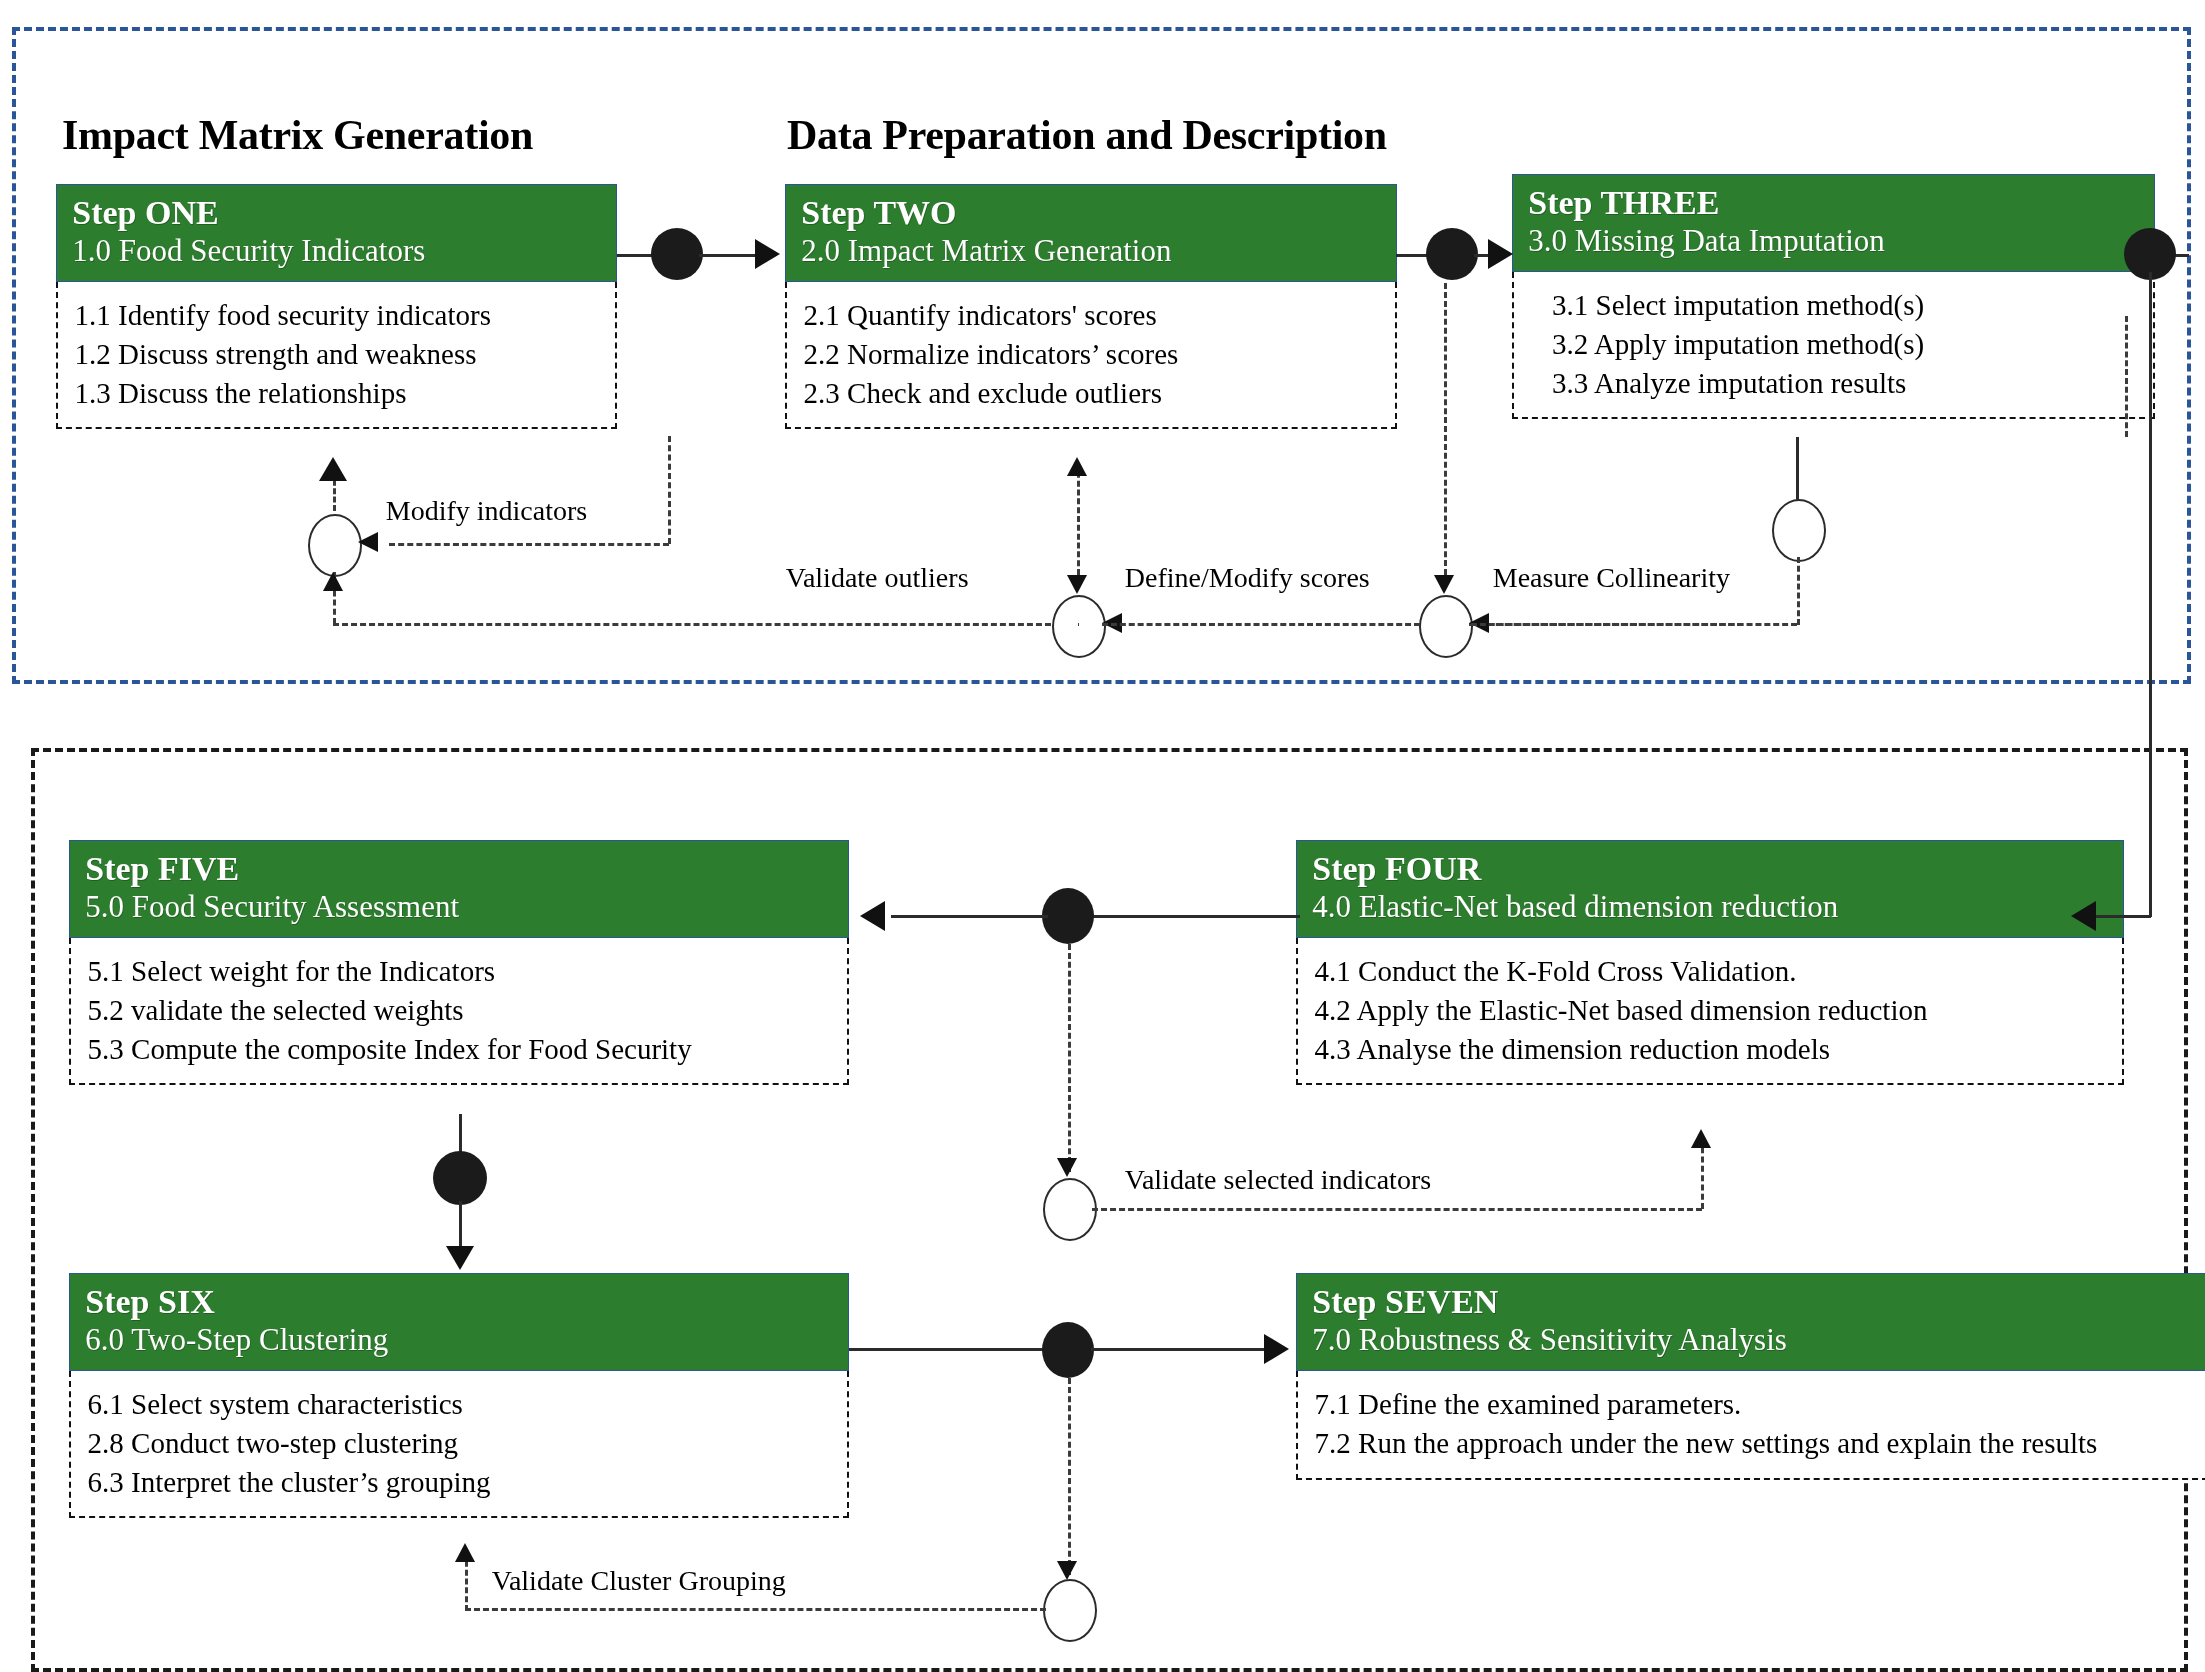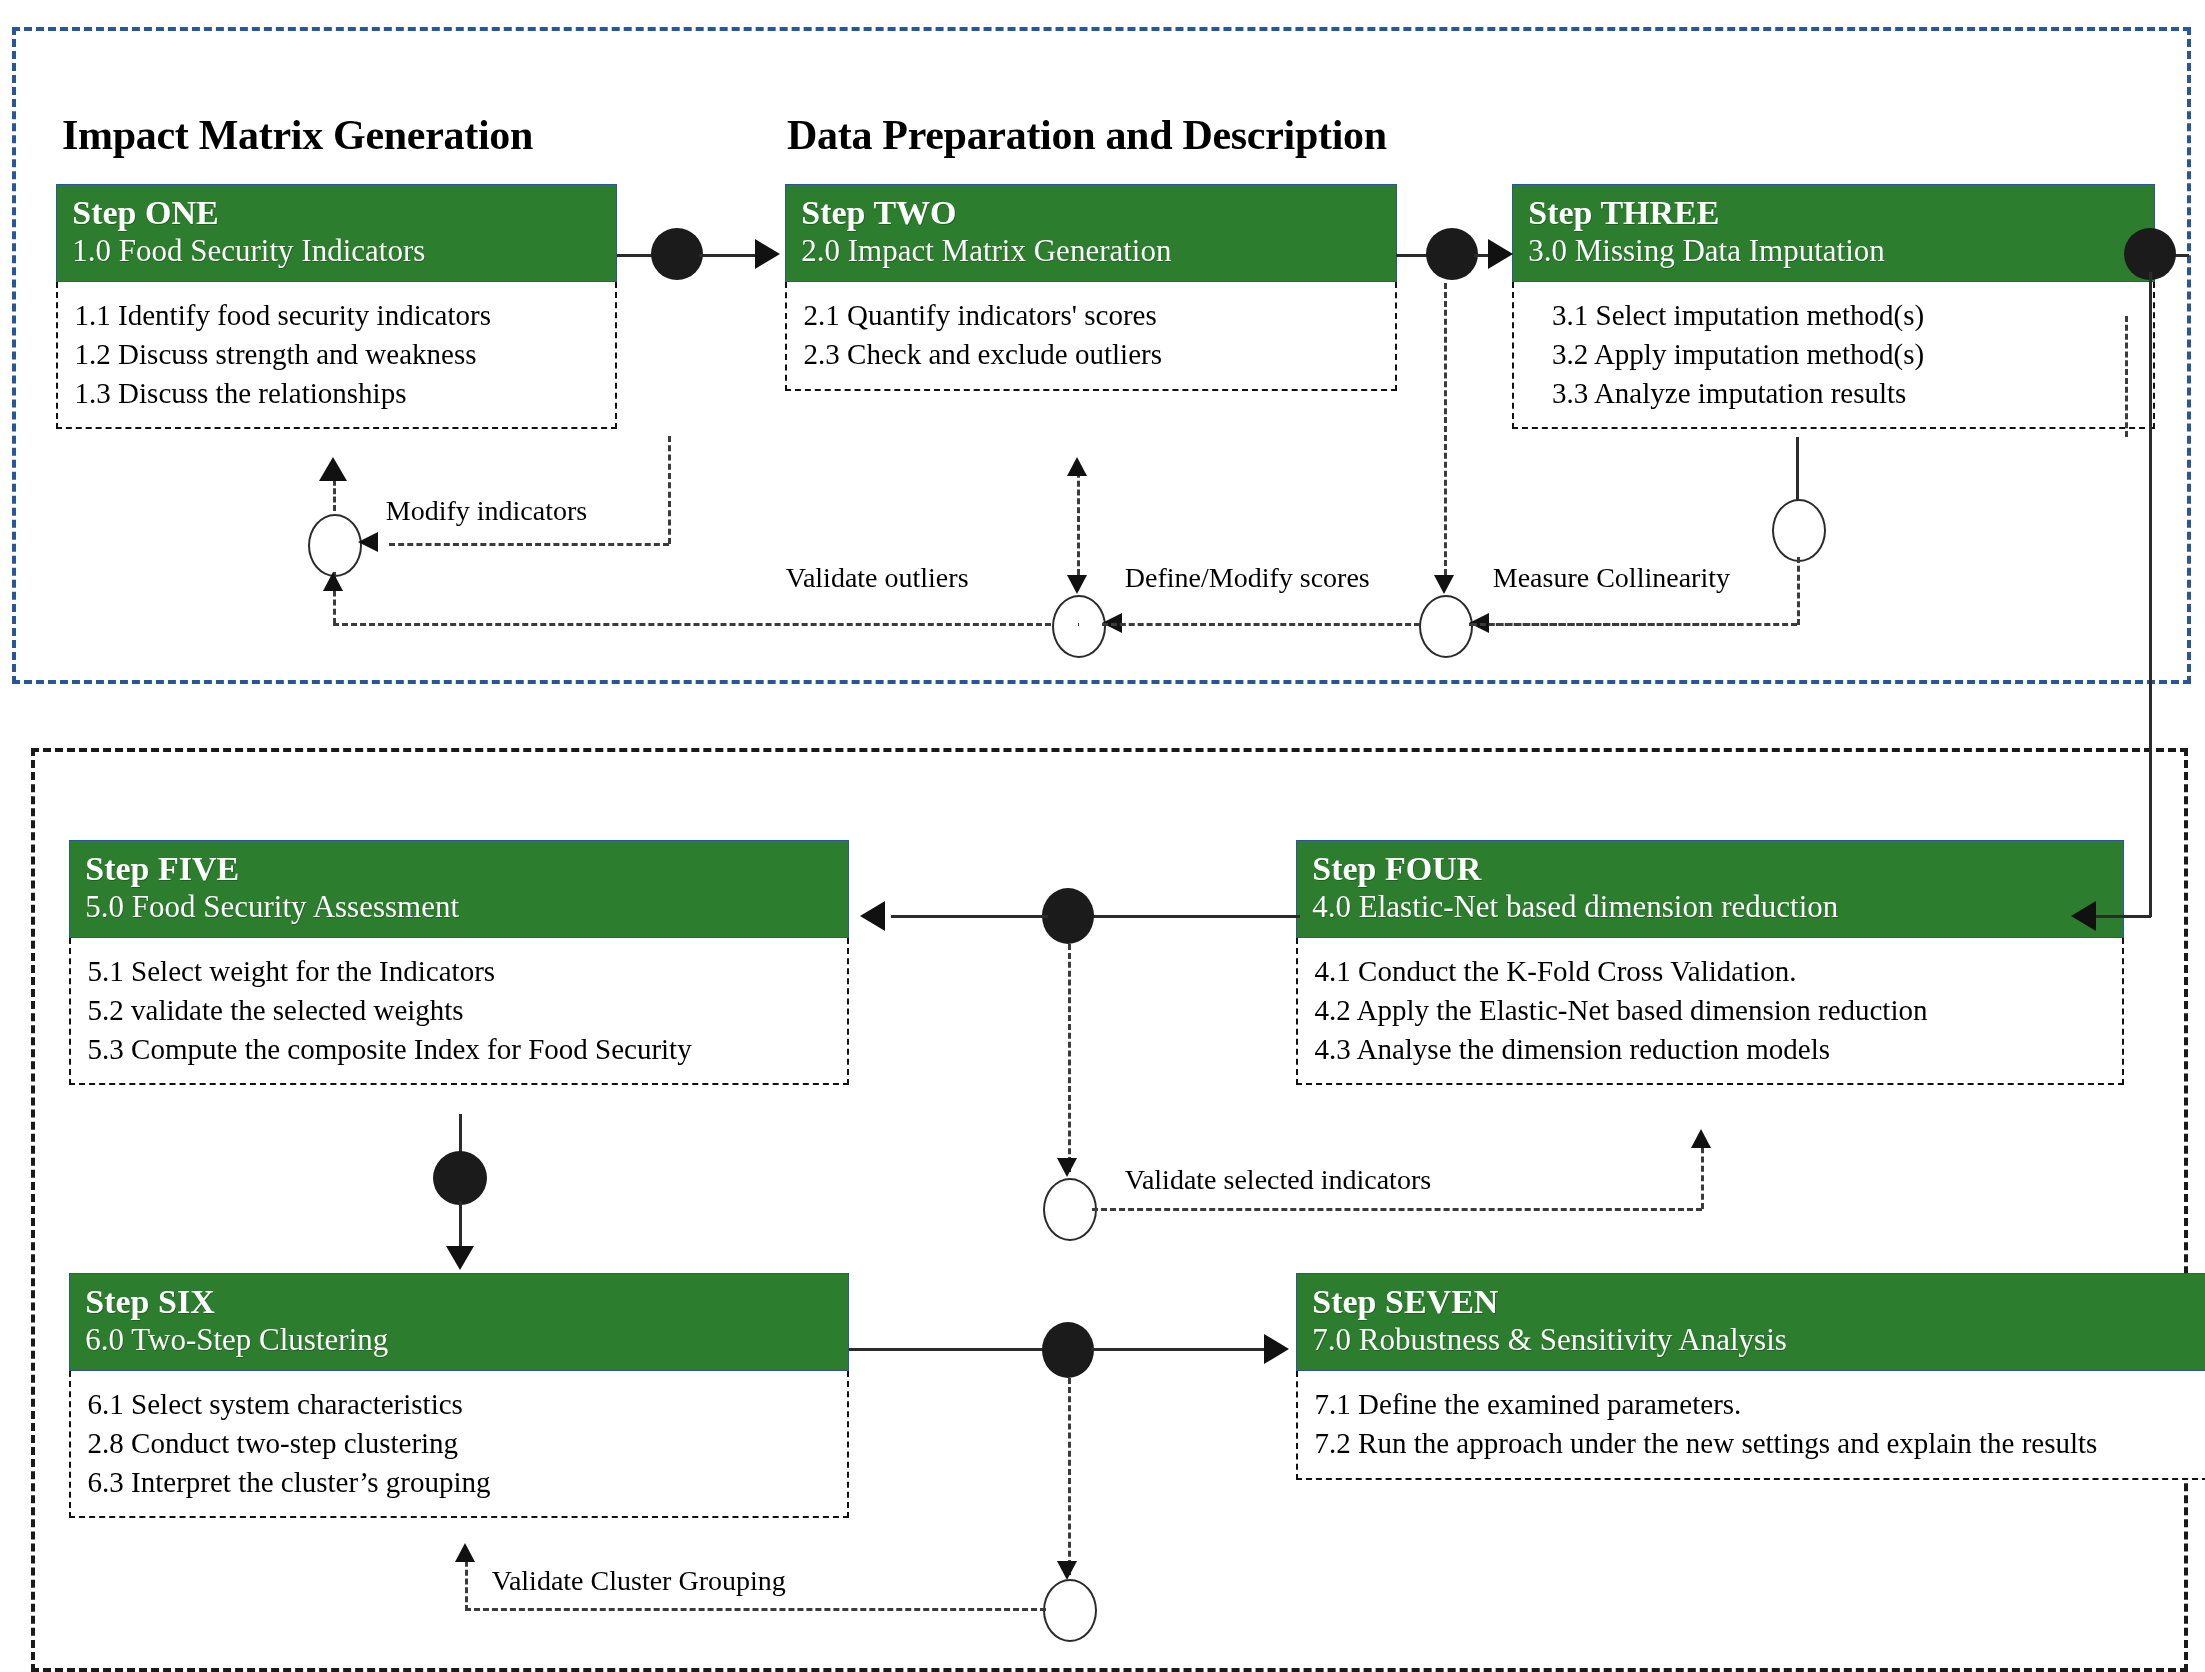--- a/index.html
+++ b/index.html
@@ -73,25 +73,26 @@
     </div>
   </div>
 
   <div class="card" style="left:785px;top:167px;width:612px;">
     <div class="head">
       <div class="step">Step TWO</div>
       <div class="sub">2.0 Impact Matrix Generation</div>
     </div>
     <div class="body">
       <div>2.1 Quantify indicators' scores</div>
+      <div>2.2 Normalize indicators’ scores</div>
       <div>2.3 Check and exclude outliers</div>
     </div>
   </div>
 
-  <div class="card" style="left:1512px;top:167px;width:643px;">
+  <div class="card" style="left:1512px;top:157px;width:643px;">
     <div class="head">
       <div class="step">Step THREE</div>
       <div class="sub">3.0 Missing Data Imputation</div>
     </div>
     <div class="body" style="padding-left:38px;">
       <div>3.1 Select imputation method(s)</div>
       <div>3.2 Apply imputation method(s)</div>
       <div>3.3 Analyze imputation results</div>
     </div>
   </div>

